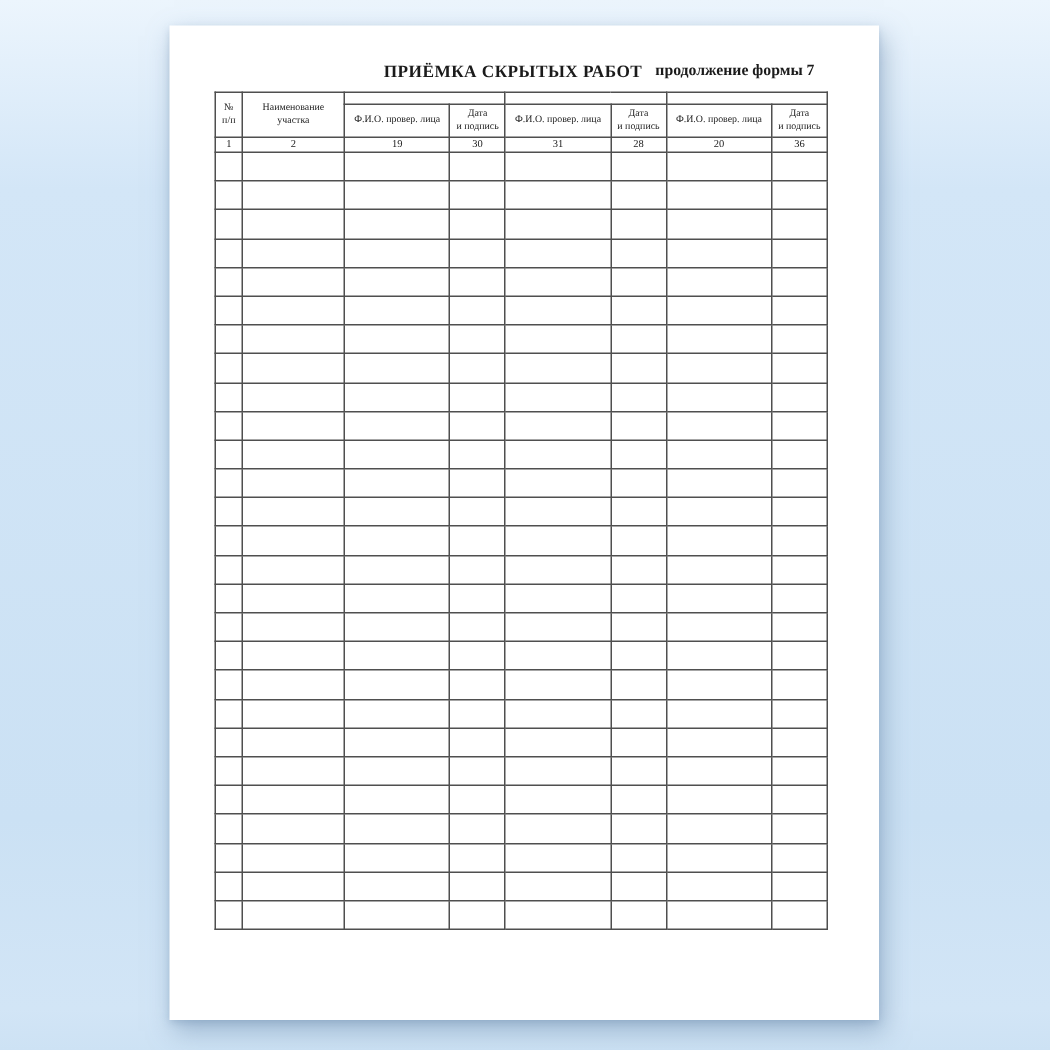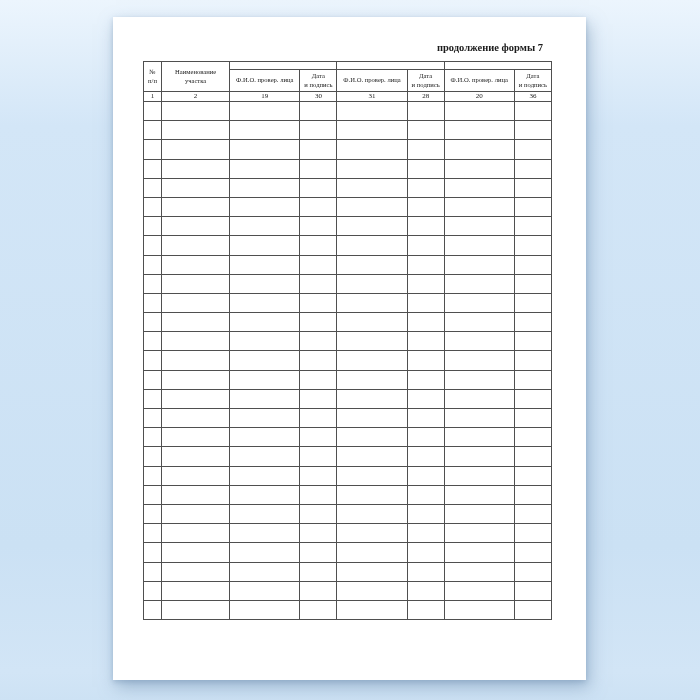--- a/index.html
+++ b/index.html
@@ -93,20 +93,21 @@
   tbody td{height:19.2px;}
   .pre{white-space:pre-line;}
 </style>
 </head>
 <body>
 
 <div class="stage">
   <div class="page">
 
     <div class="doc-header">
+      <span class="doc-title">ПРИЁМКА СКРЫТЫХ РАБОТ</span>
       <span class="doc-note">продолжение формы 7</span>
     </div>
 
     <table class="form-table">
       <colgroup>
         <col class="col-num">
         <col class="col-name">
         <col class="col-fio">
           <col class="col-date">
         <col class="col-fio">

